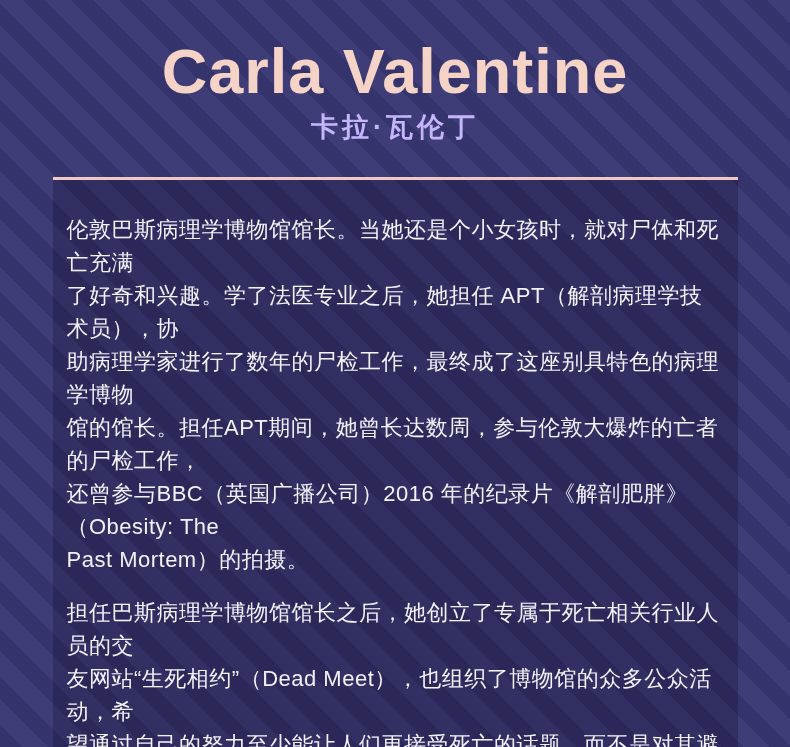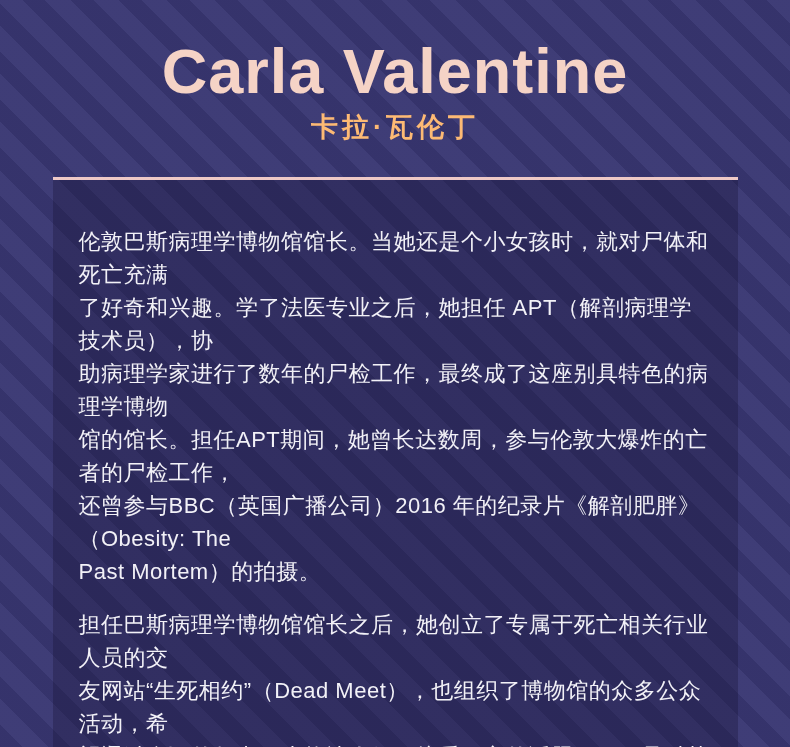--- a/index.html
+++ b/index.html
@@ -44,34 +44,34 @@
     background-color: rgba(20,18,50,0.30);
     padding: 33px 14px 24px 14px;
   }
   .panel-1 {
     margin-top: 36px;
     border-top: 3px solid #eec9c6;
     border-bottom: 3px solid #eec9c6;
   }
 
   .bio {
-    margin: 12px;
+    margin: 0;
     font-size: 22px;
     line-height: 33px;
     white-space: pre-line;
     letter-spacing: 0.5px;
   }
   .bio + .bio { margin-top: 20px; }
 </style>
 </head>
 <body style="background-color: rgb(59, 57, 116);">
 
 <header class="hero">
   <h1 class="name-en" style="color: rgb(245, 211, 198);">Carla Valentine</h1>
-  <h2 class="name-zh" style="color: #fdba74;">卡拉·瓦伦丁</h2>
+  <h2 class="name-zh" style="color: #c4b5fd;">卡拉·瓦伦丁</h2>
 </header>
 
 <section class="panel panel-1" style="border-color: rgb(238, 201, 198);">
   <p class="bio" style="color: rgb(242, 241, 247);">伦敦巴斯病理学博物馆馆长。当她还是个小女孩时，就对尸体和死亡充满
 了好奇和兴趣。学了法医专业之后，她担任 APT（解剖病理学技术员），协
 助病理学家进行了数年的尸检工作，最终成了这座别具特色的病理学博物
 馆的馆长。担任APT期间，她曾长达数周，参与伦敦大爆炸的亡者的尸检工作，
 还曾参与BBC（英国广播公司）2016 年的纪录片《解剖肥胖》（Obesity: The
 Past Mortem）的拍摄。</p>
   <p class="bio" style="color: rgb(242, 241, 247);">担任巴斯病理学博物馆馆长之后，她创立了专属于死亡相关行业人员的交

